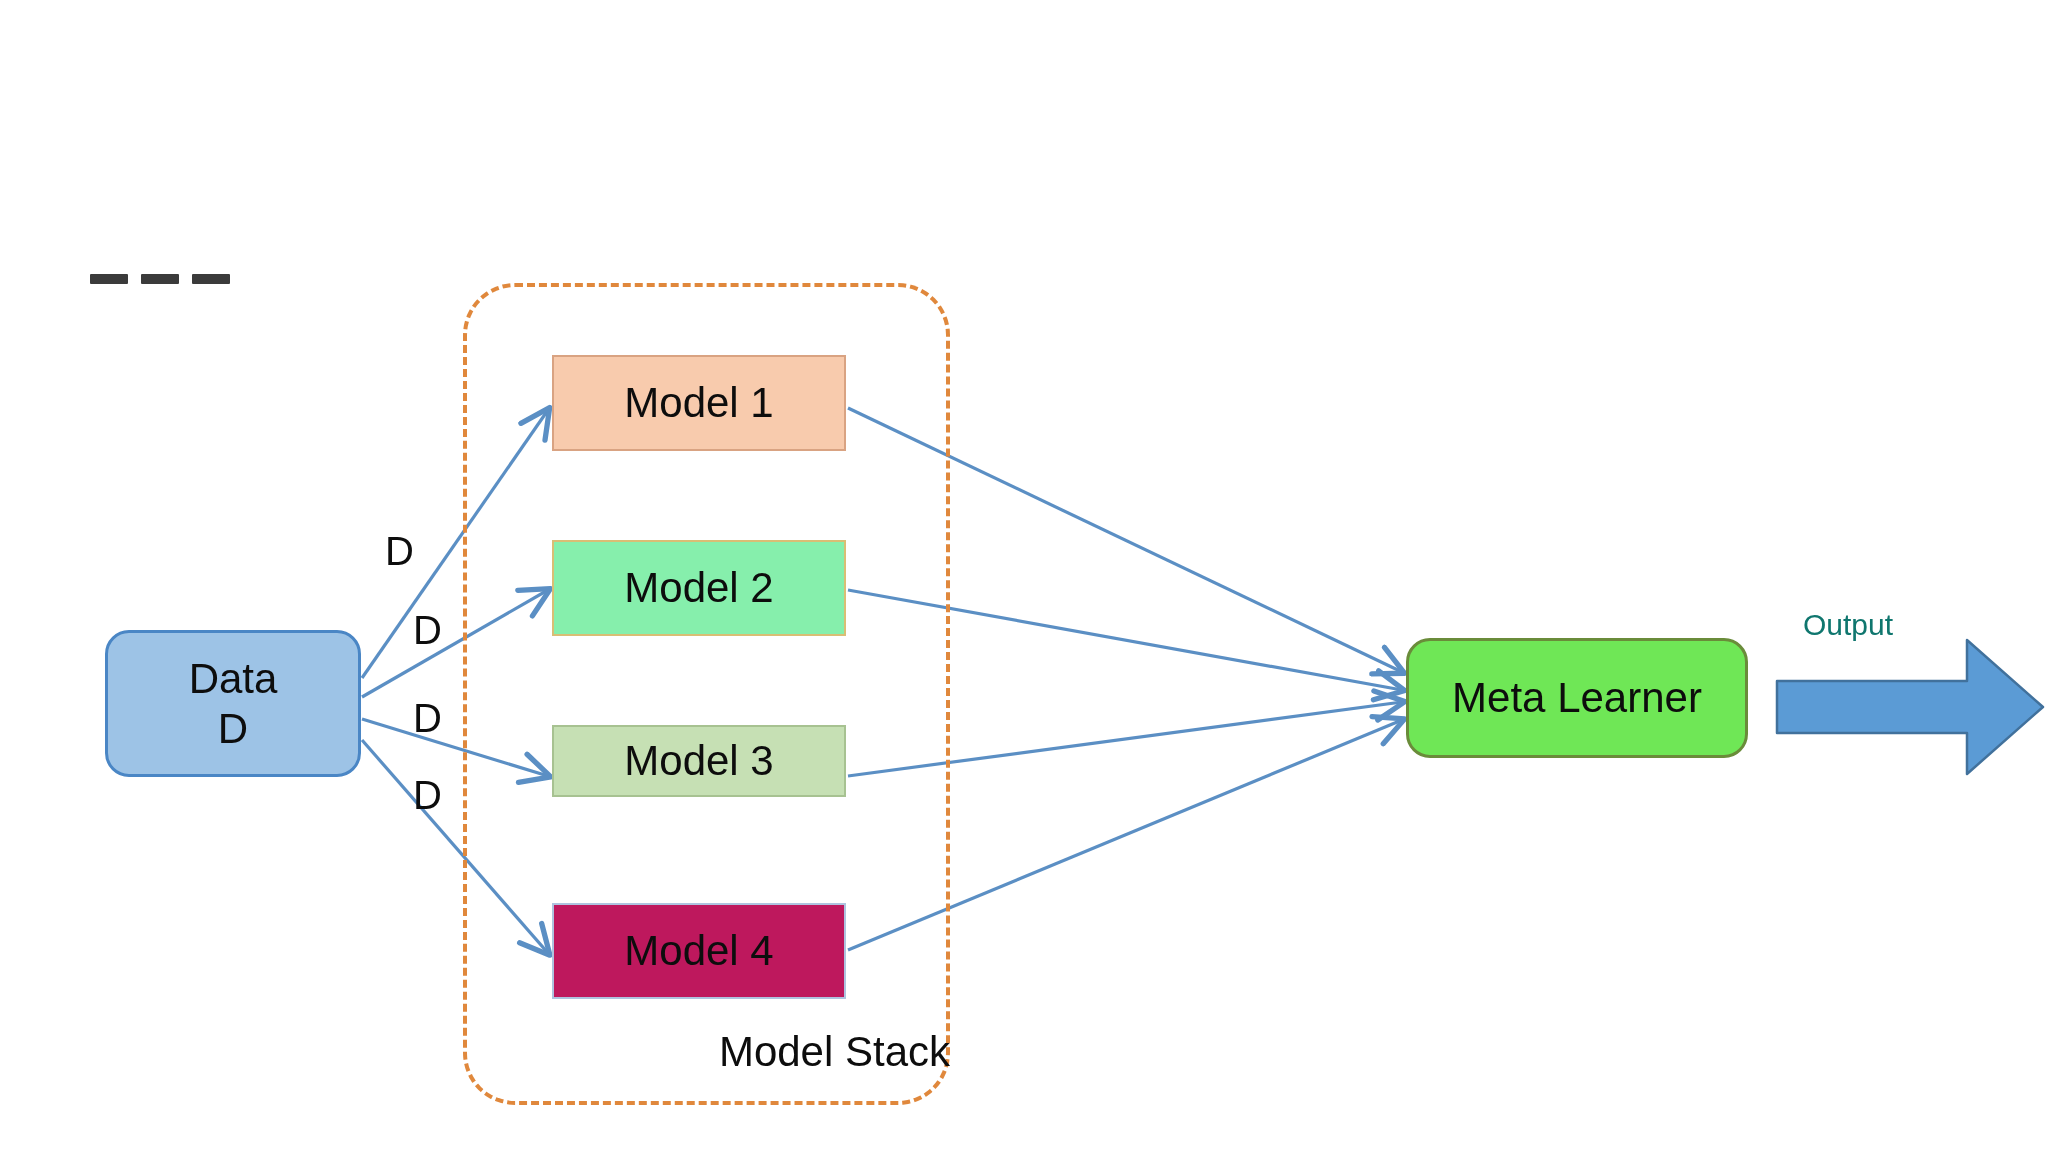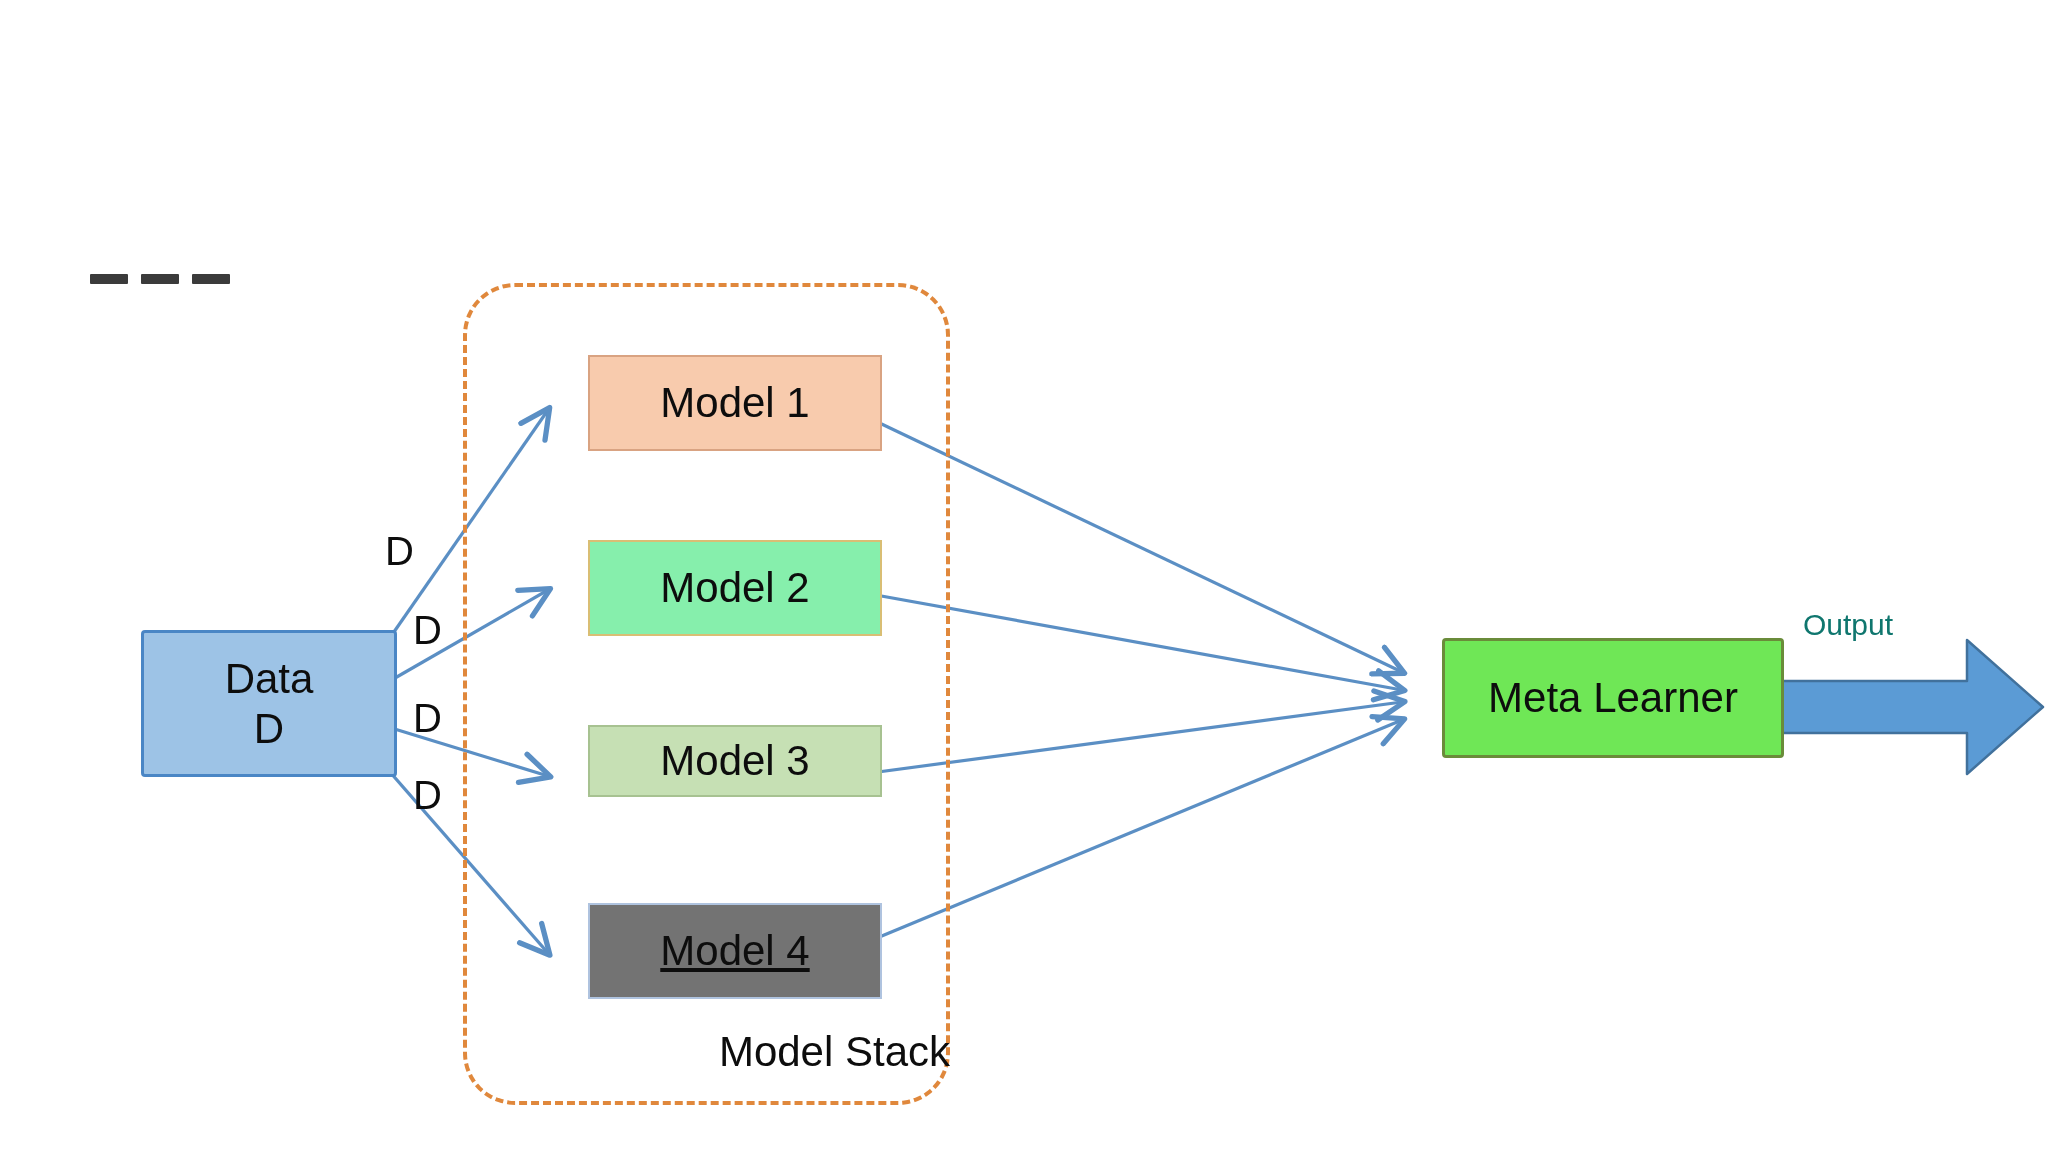--- a/index.html
+++ b/index.html
@@ -87,30 +87,29 @@
     position: absolute;
     box-sizing: border-box;
     display: flex;
     align-items: center;
     justify-content: center;
     text-align: center;
     color: #0d0d0d;
     font-size: 42px;
     line-height: 1.18;
     white-space: pre-line;
-    margin-left: 36px;
   }
   .node.rect {
     border-width: 2px;
     border-style: solid;
   }
   .node.rounded {
     border-width: 3px;
     border-style: solid;
-    border-radius: 4px;
+    border-radius: 24px;
   }
 
   #node-data {
     left: 105px;
     top: 630px;
     width: 256px;
     height: 147px;
     background: #9DC3E6;
     border-color: #4A86C5;
   }
@@ -136,23 +135,22 @@
     width: 294px;
     height: 72px;
     background: #C6E0B4;
     border-color: #A7C291;
   }
   #node-model-4 {
     left: 552px;
     top: 903px;
     width: 294px;
     height: 96px;
-    background: #737373;
+    background: #be185d;
     border-color: #AFC3DF;
-    text-decoration: underline;
   }
   #node-meta-learner {
     left: 1406px;
     top: 638px;
     width: 342px;
     height: 120px;
     background: #6FE756;
     border-color: #6A8C3A;
   }
 

